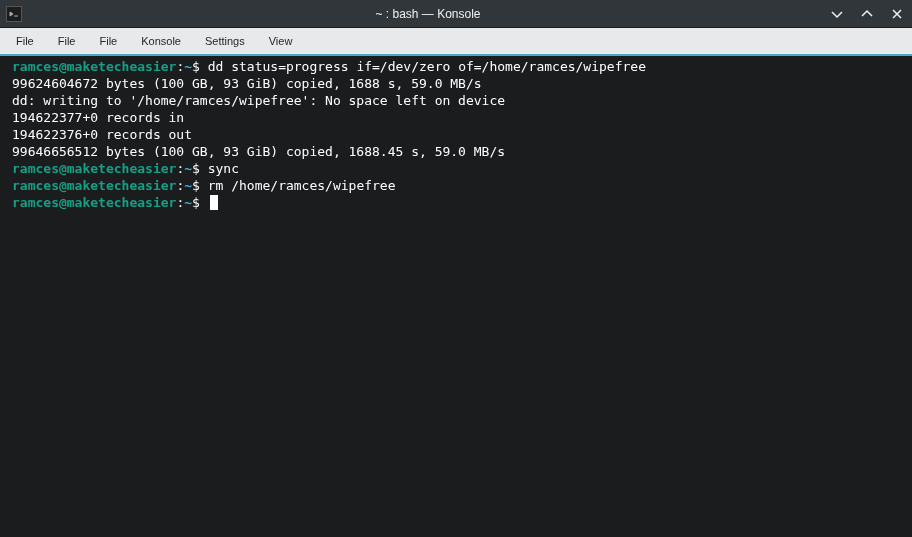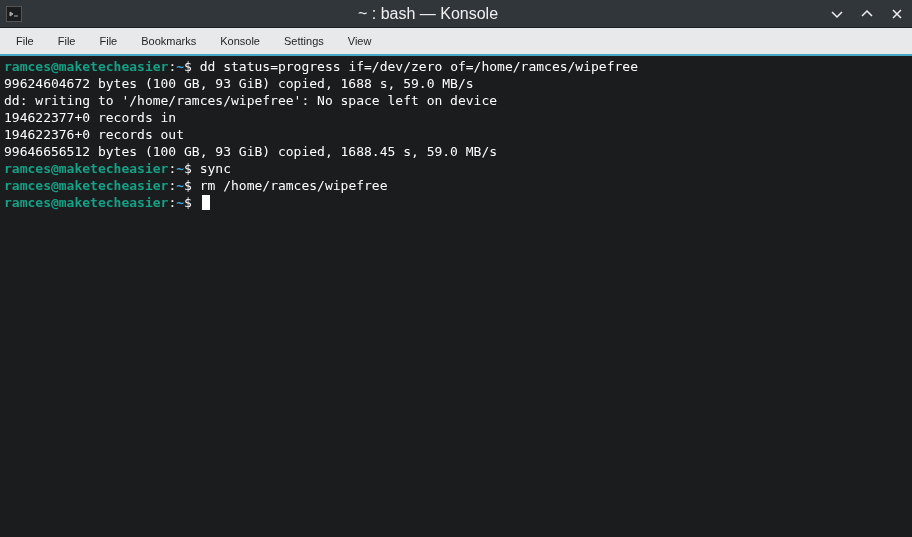--- a/index.html
+++ b/index.html
@@ -16,21 +16,21 @@
       display: flex;
       flex-direction: column;
     }
     .titlebar {
       background: #31363b;
       height: 28px;
       display: flex;
       align-items: center;
       padding: 0 6px;
       color: #eff0f1;
-      font-size: 16px;
+      font-size: 12px;
       border-bottom: 1px solid #1a1c1e;
     }
     .titlebar-icon {
       width: 16px;
       height: 16px;
       background: #1a1c1e;
       border: 1px solid #555;
       display: flex;
       align-items: center;
       justify-content: center;
@@ -82,21 +82,21 @@
       padding: 4px 12px;
       cursor: pointer;
     }
     .terminal {
       flex: 1;
       background: #1a1c1e;
       color: #ffffff;
       font-family: 'DejaVu Sans Mono', 'Liberation Mono', Consolas, monospace;
       font-size: 13px;
       line-height: 17px;
-      padding: 2px 4px;
+      padding: 2px 12px;
       overflow: hidden;
       white-space: pre;
     }
     .term-line {
       display: block;
     }
     .prompt-user {
       color: #16a085;
       font-weight: bold;
     }
@@ -148,19 +148,18 @@
           <path d="M2 2 L10 10 M10 2 L2 10"></path>
         </svg>
     </span>
   </div>
 </div>
 
 <div class="menubar">
   <span class="menu-item">File</span>
   <span class="menu-item">File</span>
   <span class="menu-item">File</span>
-  <span class="menu-item">Bookmarks</span>
   <span class="menu-item">Konsole</span>
   <span class="menu-item">Settings</span>
   <span class="menu-item">View</span>
 </div>
 
 <div class="terminal" id="terminal"><span class="term-line"><span class="prompt-user">ramces@maketecheasier</span><span class="prompt-colon">:</span><span class="prompt-path">~</span><span class="prompt-dollar">$</span><span class="cmd-text"> dd status=progress if=/dev/zero of=/home/ramces/wipefree</span></span><span class="term-line">99624604672 bytes (100 GB, 93 GiB) copied, 1688 s, 59.0 MB/s</span><span class="term-line">dd: writing to '/home/ramces/wipefree': No space left on device</span><span class="term-line">194622377+0 records in</span><span class="term-line">194622376+0 records out</span><span class="term-line">99646656512 bytes (100 GB, 93 GiB) copied, 1688.45 s, 59.0 MB/s</span><span class="term-line"><span class="prompt-user">ramces@maketecheasier</span><span class="prompt-colon">:</span><span class="prompt-path">~</span><span class="prompt-dollar">$</span><span class="cmd-text"> sync</span></span><span class="term-line"><span class="prompt-user">ramces@maketecheasier</span><span class="prompt-colon">:</span><span class="prompt-path">~</span><span class="prompt-dollar">$</span><span class="cmd-text"> rm /home/ramces/wipefree</span></span><span class="term-line"><span class="prompt-user">ramces@maketecheasier</span><span class="prompt-colon">:</span><span class="prompt-path">~</span><span class="prompt-dollar">$</span><span class="cmd-text"> </span><span class="cursor"></span></span></div>
 
 </body></html>

